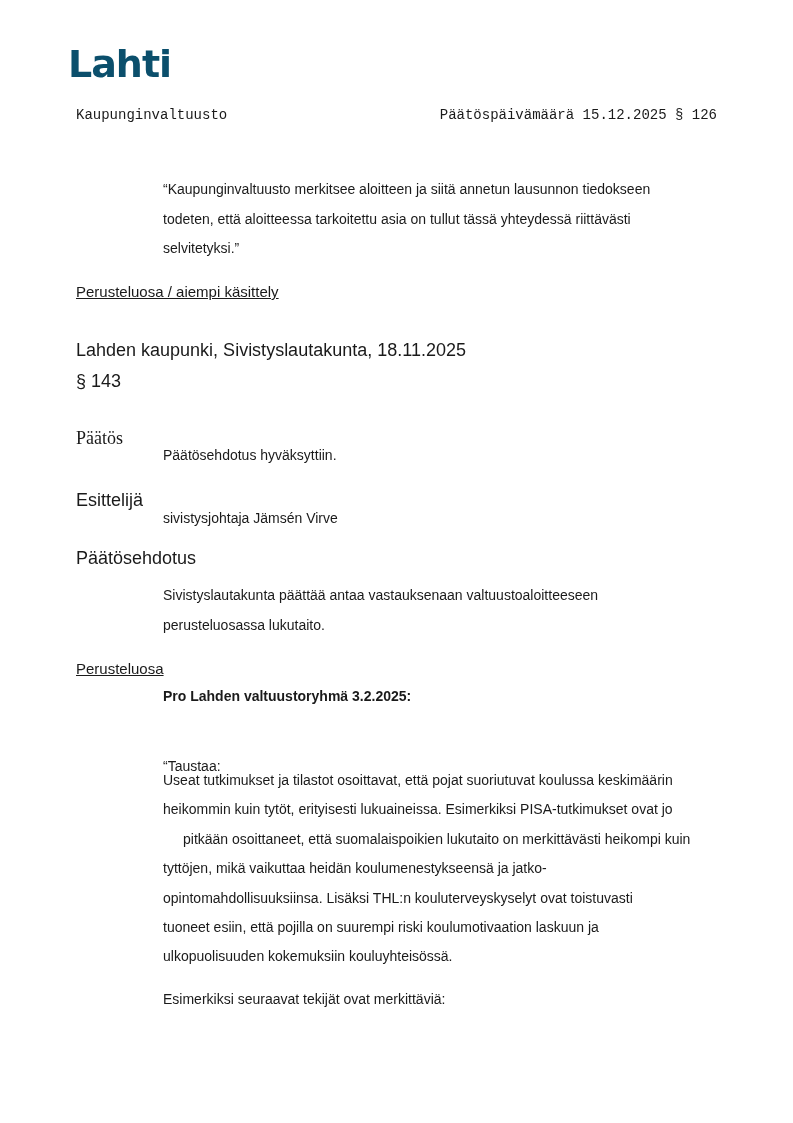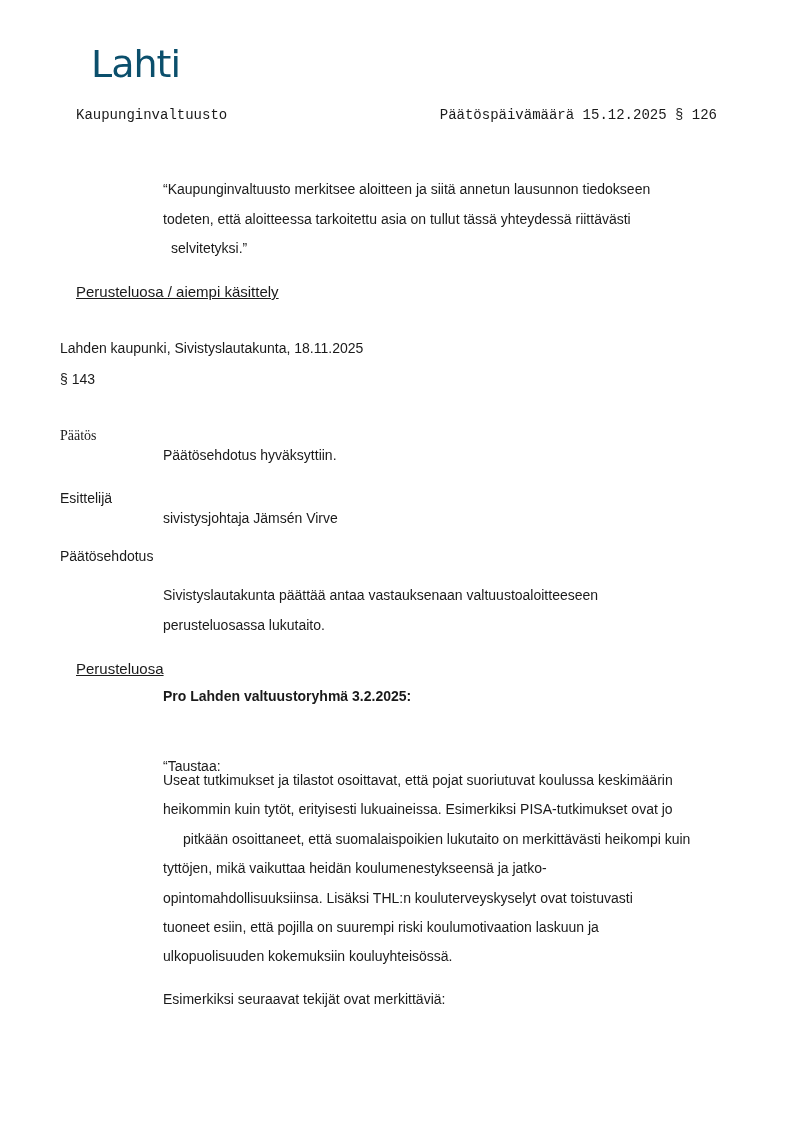--- a/index.html
+++ b/index.html
@@ -1,40 +1,40 @@
 <!DOCTYPE html>
 <html><head>
 <meta charset="utf-8">
 <style>
   html, body { margin: 0; padding: 0; background: #ffffff; }
   body { width: 793px; height: 1123px; position: relative; overflow: hidden;
          font-family: "Liberation Sans", sans-serif; color: #1a1a1a; }
   .abs { position: absolute; white-space: nowrap; }
-  .logo { left: 91px; top: 44px; font-family: "DejaVu Sans", sans-serif; font-weight: normal;
+  .logo { left: 68px; top: 44px; font-family: "DejaVu Sans", sans-serif; font-weight: bold;
           font-size: 38px; color: #0b4f6c; letter-spacing: -1px; line-height: 40px; }
   .hdr { font-size: 14px; top: 107px; font-family: Liberation Mono, monospace; }
   .hdr-left { left: 76px; }
   .hdr-right { right: 76px; }
   .para { font-size: 14px; line-height: 29.5px; }
   .heading { font-size: 15px; text-decoration: underline; }
-  .label { font-size: 14px; left: 60px; }
+  .label { font-size: 18px; left: 76px; }
   .indent { left: 163px; font-size: 14px; }
   .bold { font-weight: bold; }
 </style>
 </head>
 <body>
 
 <div class="abs logo">Lahti</div>
 
 <div class="abs hdr hdr-left">Kaupunginvaltuusto</div>
 <div class="abs hdr hdr-right">Päätöspäivämäärä 15.12.2025 § 126</div>
 
 <div class="abs para" style="left:163px; top:175px;">“Kaupunginvaltuusto merkitsee aloitteen ja siitä annetun lausunnon tiedokseen</div>
 <div class="abs para" style="left:163px; top:205px;">todeten, että aloitteessa tarkoitettu asia on tullut tässä yhteydessä riittävästi</div>
-<div class="abs para" style="left:163px; top:234px;margin-left:8px;">selvitetyksi.”</div>
+<div class="abs para" style="left:163px; top:234px;">selvitetyksi.”</div>
 
 <div class="abs heading" style="left:76px; top:283px;">Perusteluosa  /  aiempi käsittely</div>
 
 <div class="abs label" style="top:340px;">Lahden kaupunki, Sivistyslautakunta, 18.11.2025</div>
 <div class="abs label" style="top:371px;">§ 143</div>
 
 <div class="abs label" style="top:428px;font-family:Liberation Serif, serif;">Päätös</div>
 <div class="abs indent" style="top:447px;">Päätösehdotus hyväksyttiin.</div>
 
 <div class="abs label" style="top:490px;">Esittelijä</div>

